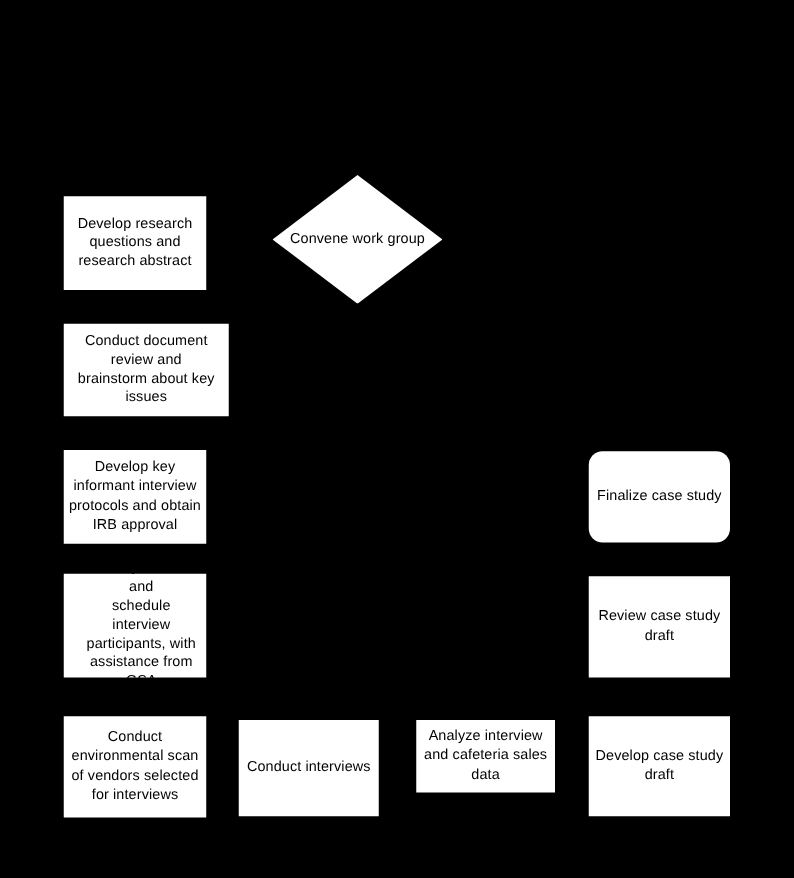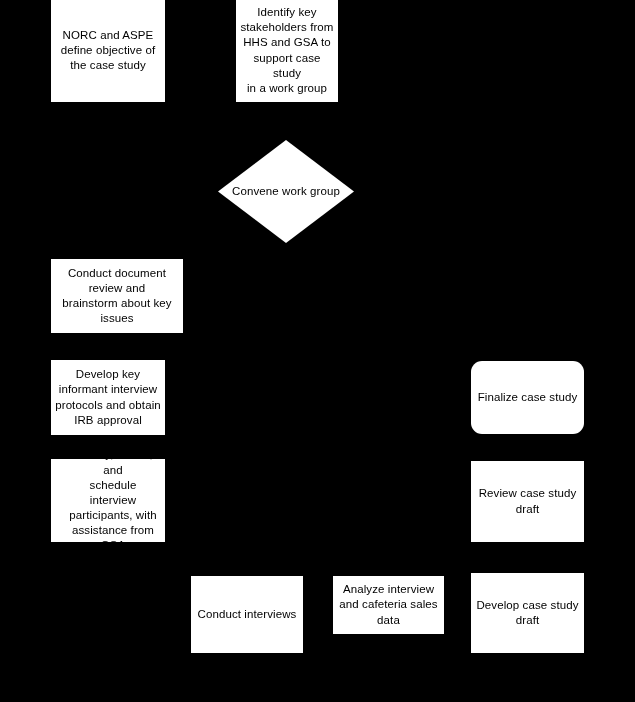--- a/index.html
+++ b/index.html
@@ -60,34 +60,27 @@
     line-height: 1.32;
     letter-spacing: 0.1px;
     white-space: pre-line;
   }
 </style>
 </head>
 <body>
 
 <div id="canvas">
 
-  <div class="node" style="left:51px; top:-1px; width:114px; height:103px;">
-    <span class="node-label">NORC and ASPE
-define objective of
-the case study</span>
+
+
+  <div class="node" style="left:51px; top:157px; width:114px; height:75px;">
+    <span class="node-label">Develop research
+questions and
+research abstract</span>
   </div>
-
-  <div class="node" style="left:236px; top:-1px; width:102px; height:103px;">
-    <span class="node-label">Identify key
-stakeholders from
-HHS and GSA to
-support case study
-in a work group</span>
-  </div>
-
 
   <div class="diamond" style="left:218px; top:140px; width:136px; height:103px;">
     <div class="shape"></div>
     <span class="diamond-label">Convene work group</span>
   </div>
 
   <div class="node" style="left:51px; top:259px; width:132px; height:74px;">
     <span class="node-label">Conduct document
 review and
 brainstorm about key
@@ -110,20 +103,26 @@
 schedule interview
 participants, with
 assistance from GSA</span>
   </div>
 
   <div class="node" style="left:471px; top:461px; width:113px; height:81px;">
     <span class="node-label">Review case study
 draft</span>
   </div>
 
+  <div class="node" style="left:51px; top:573px; width:114px; height:81px;">
+    <span class="node-label">Conduct
+environmental scan
+of vendors selected
+for interviews</span>
+  </div>
 
   <div class="node" style="left:191px; top:576px; width:112px; height:77px;">
     <span class="node-label">Conduct interviews</span>
   </div>
 
   <div class="node" style="left:333px; top:576px; width:111px; height:58px;">
     <span class="node-label">Analyze interview
 and cafeteria sales
 data</span>
   </div>

